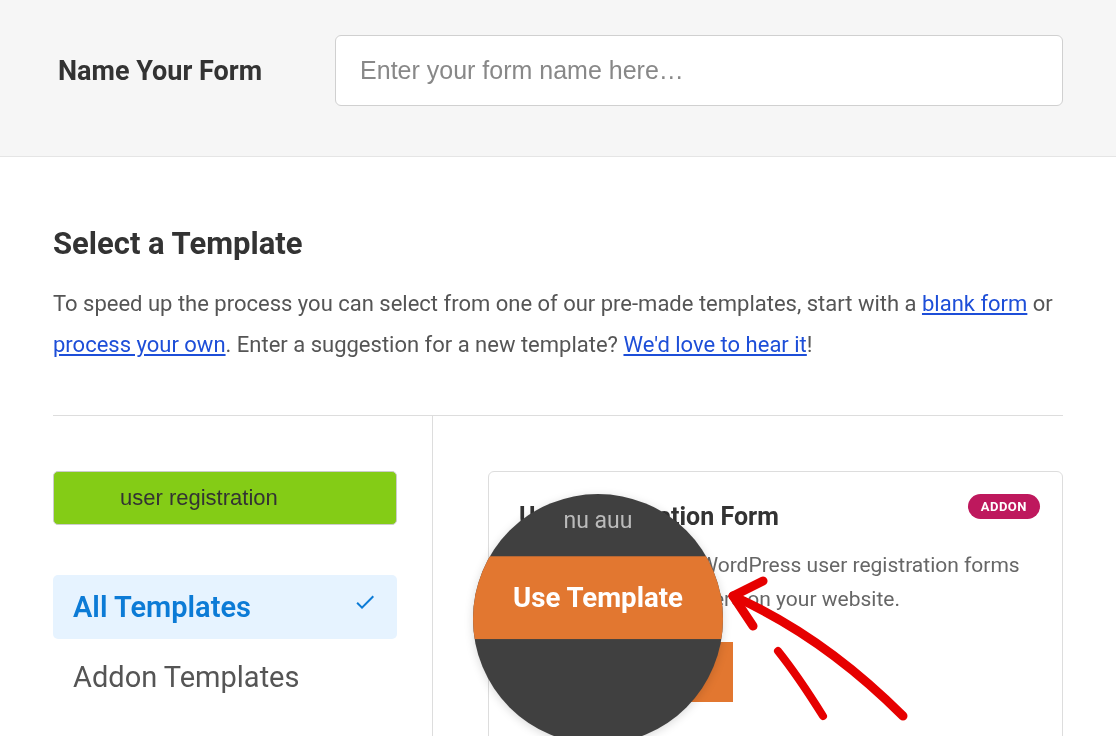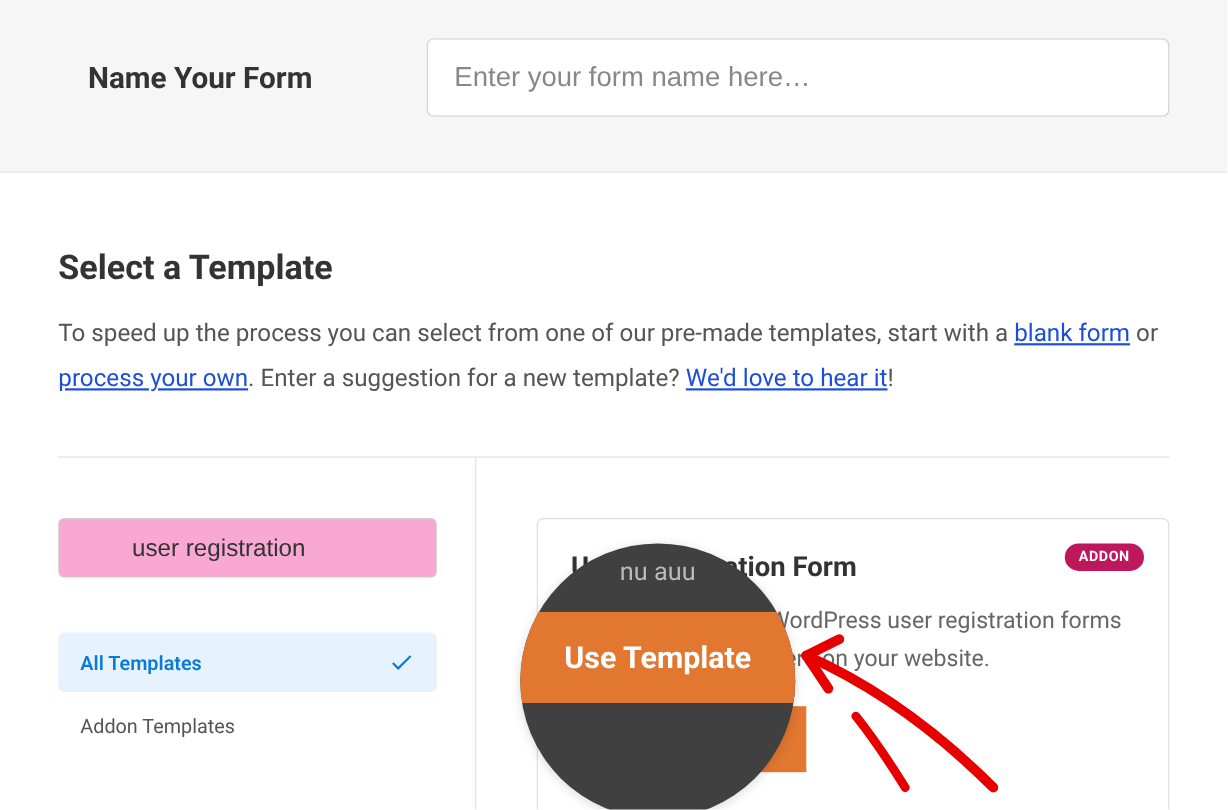--- a/index.html
+++ b/index.html
@@ -5,24 +5,24 @@
     * { box-sizing: border-box; margin: 0; padding: 0; }
     body {
       font-family: -apple-system, BlinkMacSystemFont, "Segoe UI", Roboto, Helvetica, Arial, sans-serif;
       width: 1116px;
       height: 736px;
       background: #ffffff;
       overflow: hidden;
     }
     .top-section {
       background: #f6f6f6;
-      padding: 35px 53px 50px 80px;
+      padding: 35px 53px 50px 58px;
       display: flex;
       align-items: center;
-      gap: 104px;
+      gap: 73px;
       border-bottom: 1px solid #e5e5e5;
     }
     .form-name-label {
       font-size: 27px;
       font-weight: 700;
       color: #333;
     }
     .form-name-input {
       flex: 1;
       background: #fff;
@@ -66,21 +66,21 @@
       padding-right: 35px;
       border-right: 1px solid #ddd;
     }
     .search-box {
       display: flex;
       align-items: center;
       border: 1px solid #ccc;
       border-radius: 5px;
       padding: 13px 15px;
       margin-bottom: 50px;
-      background: #f9a8d4;
+      background: #84cc16;
       gap: 39px;
     }
     .search-icon-svg {
       width: 22px;
       height: 22px;
       fill: #999;
       margin-right: 12px;
     }
     .search-input {
       border: none;
@@ -88,26 +88,26 @@
       font-size: 22px;
       color: #333;
       flex: 1;
       background: transparent;
     }
     .category-list {
       list-style: none;
     }
     .category-item {
       padding: 15px 20px;
-      font-size: 18px;
+      font-size: 29px;
       color: #555;
       border-radius: 5px;
       margin-bottom: 6px;
       display: flex;
-      align-items: flex-end;
+      align-items: flex-start;
       justify-content: space-between;
       cursor: pointer;
     }
     .category-item.active {
       background: #e6f3ff;
       color: #0c7bd6;
       font-weight: 600;
     }
     .check-icon-svg {
       width: 24px;

